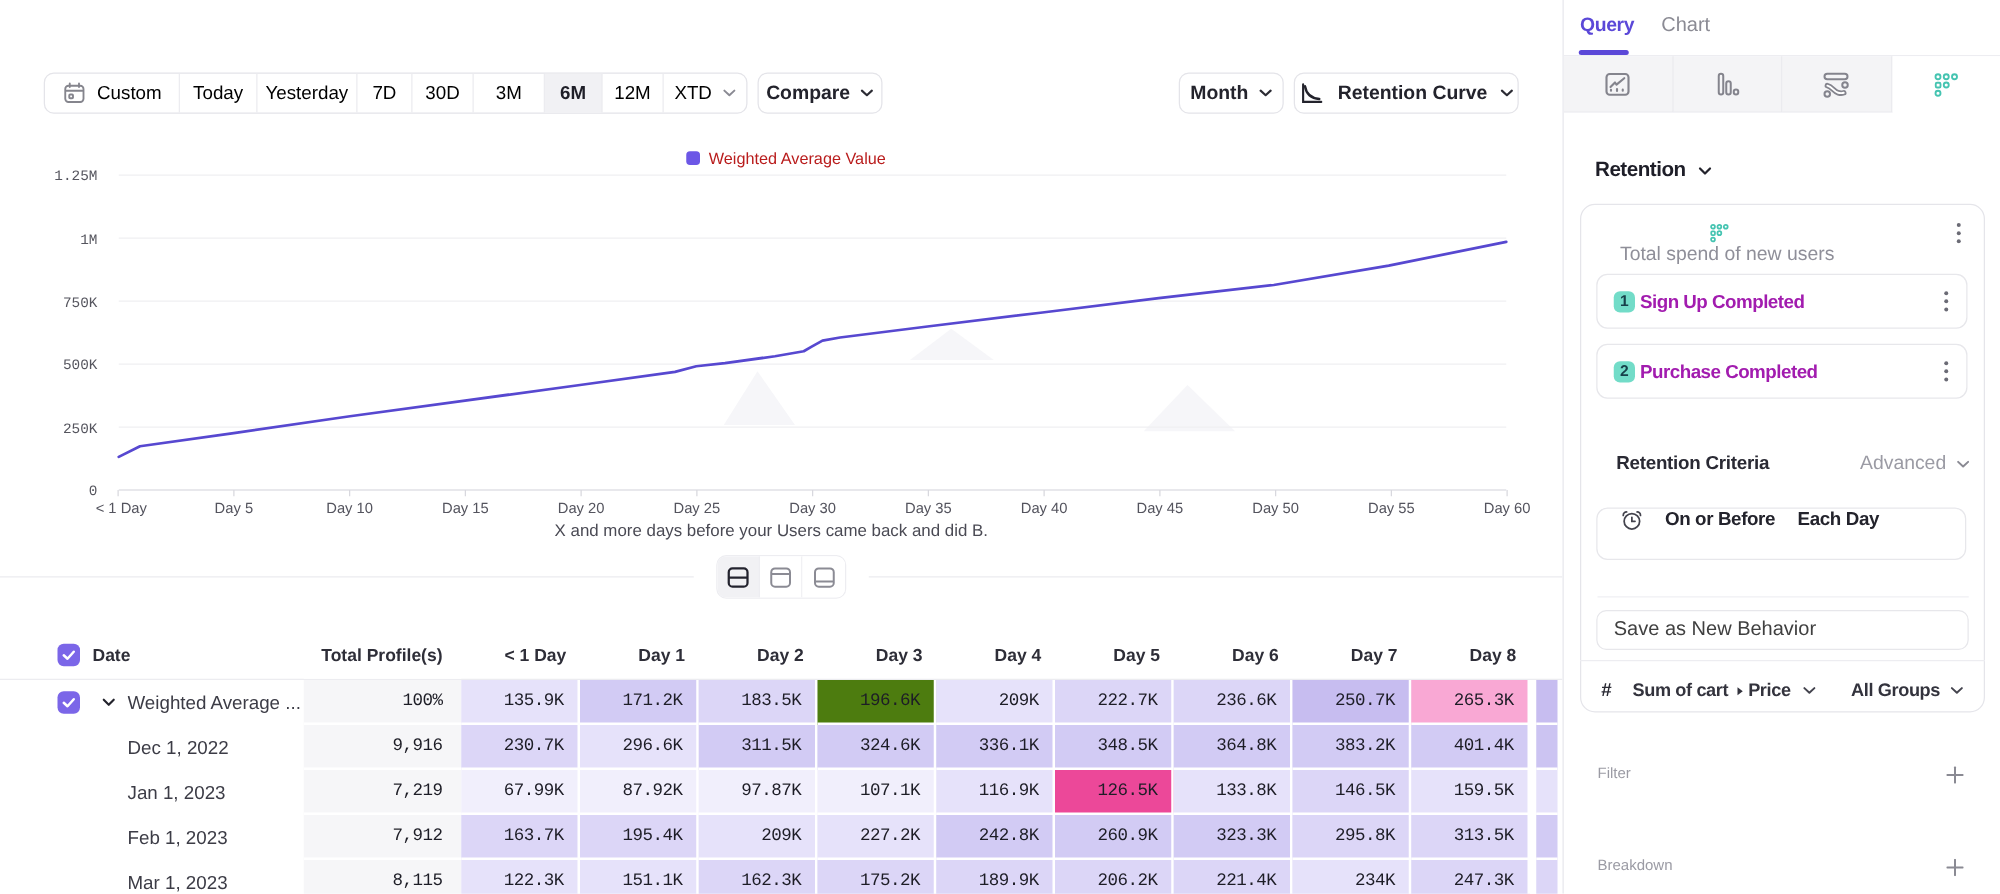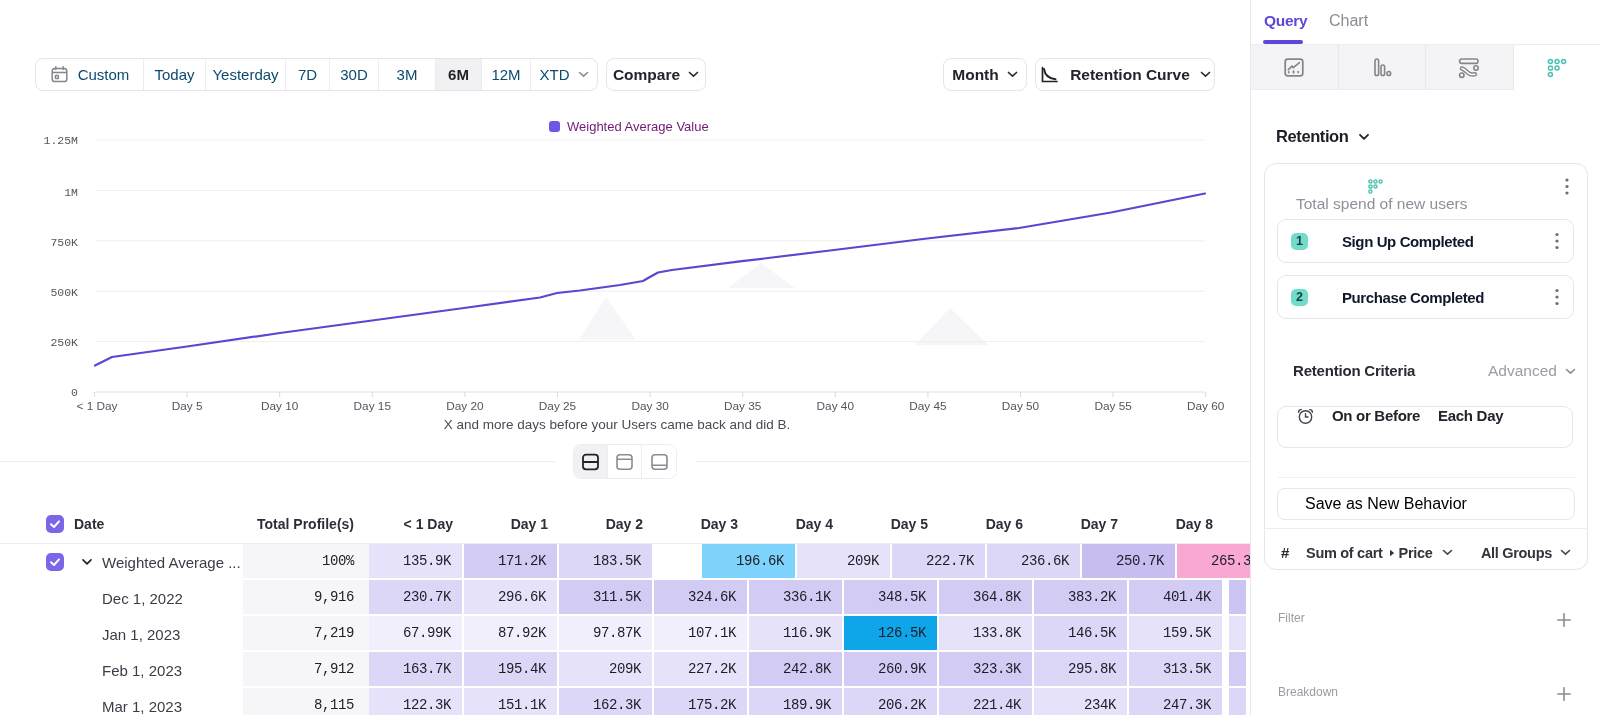--- a/index.html
+++ b/index.html
@@ -6,34 +6,34 @@
   html,body { width:1600px; height:715px; background:#fff; font-family:"Liberation Sans", sans-serif; overflow:hidden; }
   .abs { position:absolute; }
   #page { position:relative; width:1600px; height:715px; background:#fff; }
   
   .seg {
     position:absolute; left:35px; top:58px; height:33px; display:flex;
     border:1px solid #e4e4e9; border-radius:8px; background:#fff; align-items:stretch;
   }
   .seg .it {
     display:flex; align-items:center; justify-content:center;
-    font-size:15px; color:#0c4a6e; border-right:1px solid #ececf0;
+    font-size:15px; color:#000000; border-right:1px solid #ececf0;
   }
   .seg .it:last-child { border-right:none; }
   .seg .sel { background:#f1f1f4; color:#1f1f28; font-weight:bold; }
   .btn {
     position:absolute; top:58px; height:33px; border:1px solid #e4e4e9; border-radius:8px;
     background:#fff; display:flex; align-items:center; justify-content:center;
     font-size:15.5px; font-weight:bold; color:#23232c; gap:8px;
   }
   .chev { display:inline-block; }
   
   .legend { position:absolute; left:549px; top:119px; display:flex; align-items:center; gap:7px; }
   .legend .sw { width:11px; height:11px; border-radius:3px; background:#6c57e6; }
-  .legend .tx { font-size:13px; color:#701a75; }
+  .legend .tx { font-size:13px; color:#b91c1c; }
   
   .tg { position:absolute; left:555px; top:440px; background:#fff; padding:4px 18px; }
   .tgin { display:flex; border:1px solid #ededf1; border-radius:8px; overflow:hidden; }
   .tgb { width:34px; height:33px; display:flex; align-items:center; justify-content:center; background:#fff; border-right:1px solid #ededf1; }
   .tgb:last-child { border-right:none; }
   .tgb.on { background:#f1f1f4; }
   
   #table { position:absolute; left:0; top:505px; width:1250px; }
   .trow { display:flex; height:36px; }
   .thead { height:39px; border-bottom:1px solid #ececf0; }
@@ -57,21 +57,21 @@
   .tabline { position:absolute; left:0; top:44px; width:350px; height:1px; background:#ededf1; }
   .itabs { position:absolute; left:0; top:45px; width:350px; height:45px; display:flex; }
   .itab { width:87.5px; height:45px; display:flex; align-items:center; justify-content:center; background:#f4f4f6; border-right:1px solid #e8e8ec; border-bottom:1px solid #ededf1; }
   .itab.on { background:#fff; border-right:none; border-bottom:none; }
   .rhead { position:absolute; left:25px; top:127px; font-size:16.5px; font-weight:bold; letter-spacing:-0.4px; color:#1e1e28; display:flex; align-items:center; gap:10px; }
   .card { position:absolute; left:13px; top:163px; width:324px; height:407px; border:1px solid #e5e5ea; border-radius:12px; }
   .chead { position:absolute; left:33px; top:178px; display:flex; align-items:center;flex-direction:column; }
   .chead .tx { margin-left:12px; font-size:15.5px; color:#8f8f99; }
   .srow { position:absolute; left:26px; width:297px; height:44px; border:1px solid #e7e7eb; border-radius:9px; display:flex; align-items:center; }
   .badge { width:17px; height:17px; margin-left:13px; background:#72dcc8; border-radius:5px; display:flex; align-items:center; justify-content:center; font-size:12.5px; font-weight:bold; color:#17404a; }
-  .srow .lb { margin-left:34px; font-size:15px; font-weight:bold; letter-spacing:-0.4px; color:#0f172a; }
+  .srow .lb { margin-left:4px; font-size:15px; font-weight:bold; letter-spacing:-0.4px; color:#a21caf; }
   .kebab { position:absolute; right:14px; top:50%; transform:translateY(-50%); }
   .rc { position:absolute; left:42px; top:362px; font-size:15px; font-weight:bold; letter-spacing:-0.2px; color:#2a2a34; }
   .adv { position:absolute; left:237px; top:362px; font-size:15.5px; color:#9b9ba4; display:flex; gap:8px; align-items:center; }
   .crit { position:absolute; left:26px; top:406px; width:296px; height:42px; border:1px solid #e7e7eb; border-radius:9px; display:flex; align-items:flex-start; }
   .save { position:absolute; left:26px; top:488px; width:298px; height:32px; border:1px solid #e7e7eb; border-radius:8px; display:flex; align-items:center; }
   .d1 { position:absolute; left:27px; top:477px; width:297px; height:1px; background:#f0f0f4; }
   .d2 { position:absolute; left:13px; top:528px; width:324px; height:1px; background:#ededf1; }
   .foot { position:absolute; left:30px; top:544px; width:290px; height:17px; display:flex; align-items:center; font-size:14.5px; letter-spacing:-0.3px; color:#33333d; }
   .sec { position:absolute; left:27px; font-size:12px; color:#9b9ba4; }
   .plus { position:absolute; left:306px; }
@@ -230,21 +230,21 @@
           </span>
           <svg style="position:absolute; left:81px; top:14px;" width="12" height="8" viewBox="0 0 12 8" fill="none" stroke="#23232c" stroke-width="1.7" stroke-linecap="round" stroke-linejoin="round">
             <path d="M2 1.8 L6 5.8 L10 1.8"></path>
           </svg>
           <span class="dlab" style="white-space:nowrap; overflow:hidden;">Weighted Average ...</span>
         </div>
       <div class="cell c-tot mono">100%</div>
       <div class="cell c-day mono" style="background:#e6e2fa;padding-left:28px;">135.9K</div>
       <div class="cell c-day mono" style="background:#d2cbf4;">171.2K</div>
       <div class="cell c-day mono" style="background:#dcd6f7;">183.5K</div>
-      <div class="cell c-day mono" style="background:#7dd3fc;margin-left:48px;">196.6K</div>
+      <div class="cell c-day mono" style="background:#4d7c0f;">196.6K</div>
       <div class="cell c-day mono" style="background:#e6e2fa;">209K</div>
       <div class="cell c-day mono" style="background:#dcd6f7;">222.7K</div>
       <div class="cell c-day mono" style="background:#dcd6f7;">236.6K</div>
       <div class="cell c-day mono" style="background:#c7bdf0;">250.7K</div>
       <div class="cell c-day mono" style="background:#f9a8d4;text-align:center;">265.3K</div>
       <div class="cell c-sl" style="background:#c7bdf0; border-right:none;"></div>
     </div>
     <div class="trow">
       <div class="cell c-date" style="padding-left:102px;">
           <span class="dlab">Dec 1, 2022</span>
@@ -264,21 +264,21 @@
     <div class="trow">
       <div class="cell c-date" style="padding-left:102px;">
           <span class="dlab">Jan 1, 2023</span>
         </div>
       <div class="cell c-tot mono">7,219</div>
       <div class="cell c-day mono" style="background:#f1effc;">67.99K</div>
       <div class="cell c-day mono" style="background:#f1effc;">87.92K</div>
       <div class="cell c-day mono" style="background:#f1effc;">97.87K</div>
       <div class="cell c-day mono" style="background:#f1effc;">107.1K</div>
       <div class="cell c-day mono" style="background:#e6e2fa;">116.9K</div>
-      <div class="cell c-day mono" style="background:#0ea5e9;">126.5K</div>
+      <div class="cell c-day mono" style="background:#ec4899;">126.5K</div>
       <div class="cell c-day mono" style="background:#e6e2fa;">133.8K</div>
       <div class="cell c-day mono" style="background:#dcd6f7;">146.5K</div>
       <div class="cell c-day mono" style="background:#e6e2fa;">159.5K</div>
       <div class="cell c-sl" style="background:#e6e2fa; border-right:none;"></div>
     </div>
     <div class="trow">
       <div class="cell c-date" style="padding-left:102px;">
           <span class="dlab">Feb 1, 2023</span>
         </div>
       <div class="cell c-tot mono">7,912</div>
@@ -400,21 +400,21 @@
         <circle cx="9.5" cy="10" r="6.2"></circle>
         <path d="M9.5 6.8 V10 H12"></path>
         <path d="M2.6 5.3 C2.6 3.8 3.8 2.6 5.3 2.6"></path>
         <path d="M16.4 5.3 C16.4 3.8 15.2 2.6 13.7 2.6"></path>
       </svg>
       <span style="margin-left:17px; font-size:15px; font-weight:bold; letter-spacing:-0.3px; color:#23232c;">On or Before</span>
       <span style="margin-left:18px; font-size:15px; font-weight:bold; letter-spacing:-0.3px; color:#23232c;">Each Day</span>
     </div>
     <div class="d1"></div>
     <div class="save">
-        <span style="margin-left:27px; font-size:16px; color:#000000;">Save as New Behavior</span>
+        <span style="margin-left:13px; font-size:16px; color:#404040;">Save as New Behavior</span>
       </div>
     <div class="d2"></div>
     <div class="foot">
       <span style="font-weight:bold; font-size:15px; color:#2a2a34;">#</span>
       <span style="margin-left:17px; font-weight:bold;">Sum of cart</span>
       <svg style="margin:1px 4px 0 6px;" width="6" height="8" viewBox="0 0 6 8" fill="#33333d">
           <path d="M1 0.8 L5.2 4 L1 7.2 Z"></path>
         </svg>
       <span style="font-weight:bold;">Price</span>
       <svg style="margin-left:9px;" width="11" height="7" viewBox="0 0 11 7" fill="none" stroke="#44444e" stroke-width="1.6" stroke-linecap="round" stroke-linejoin="round">

